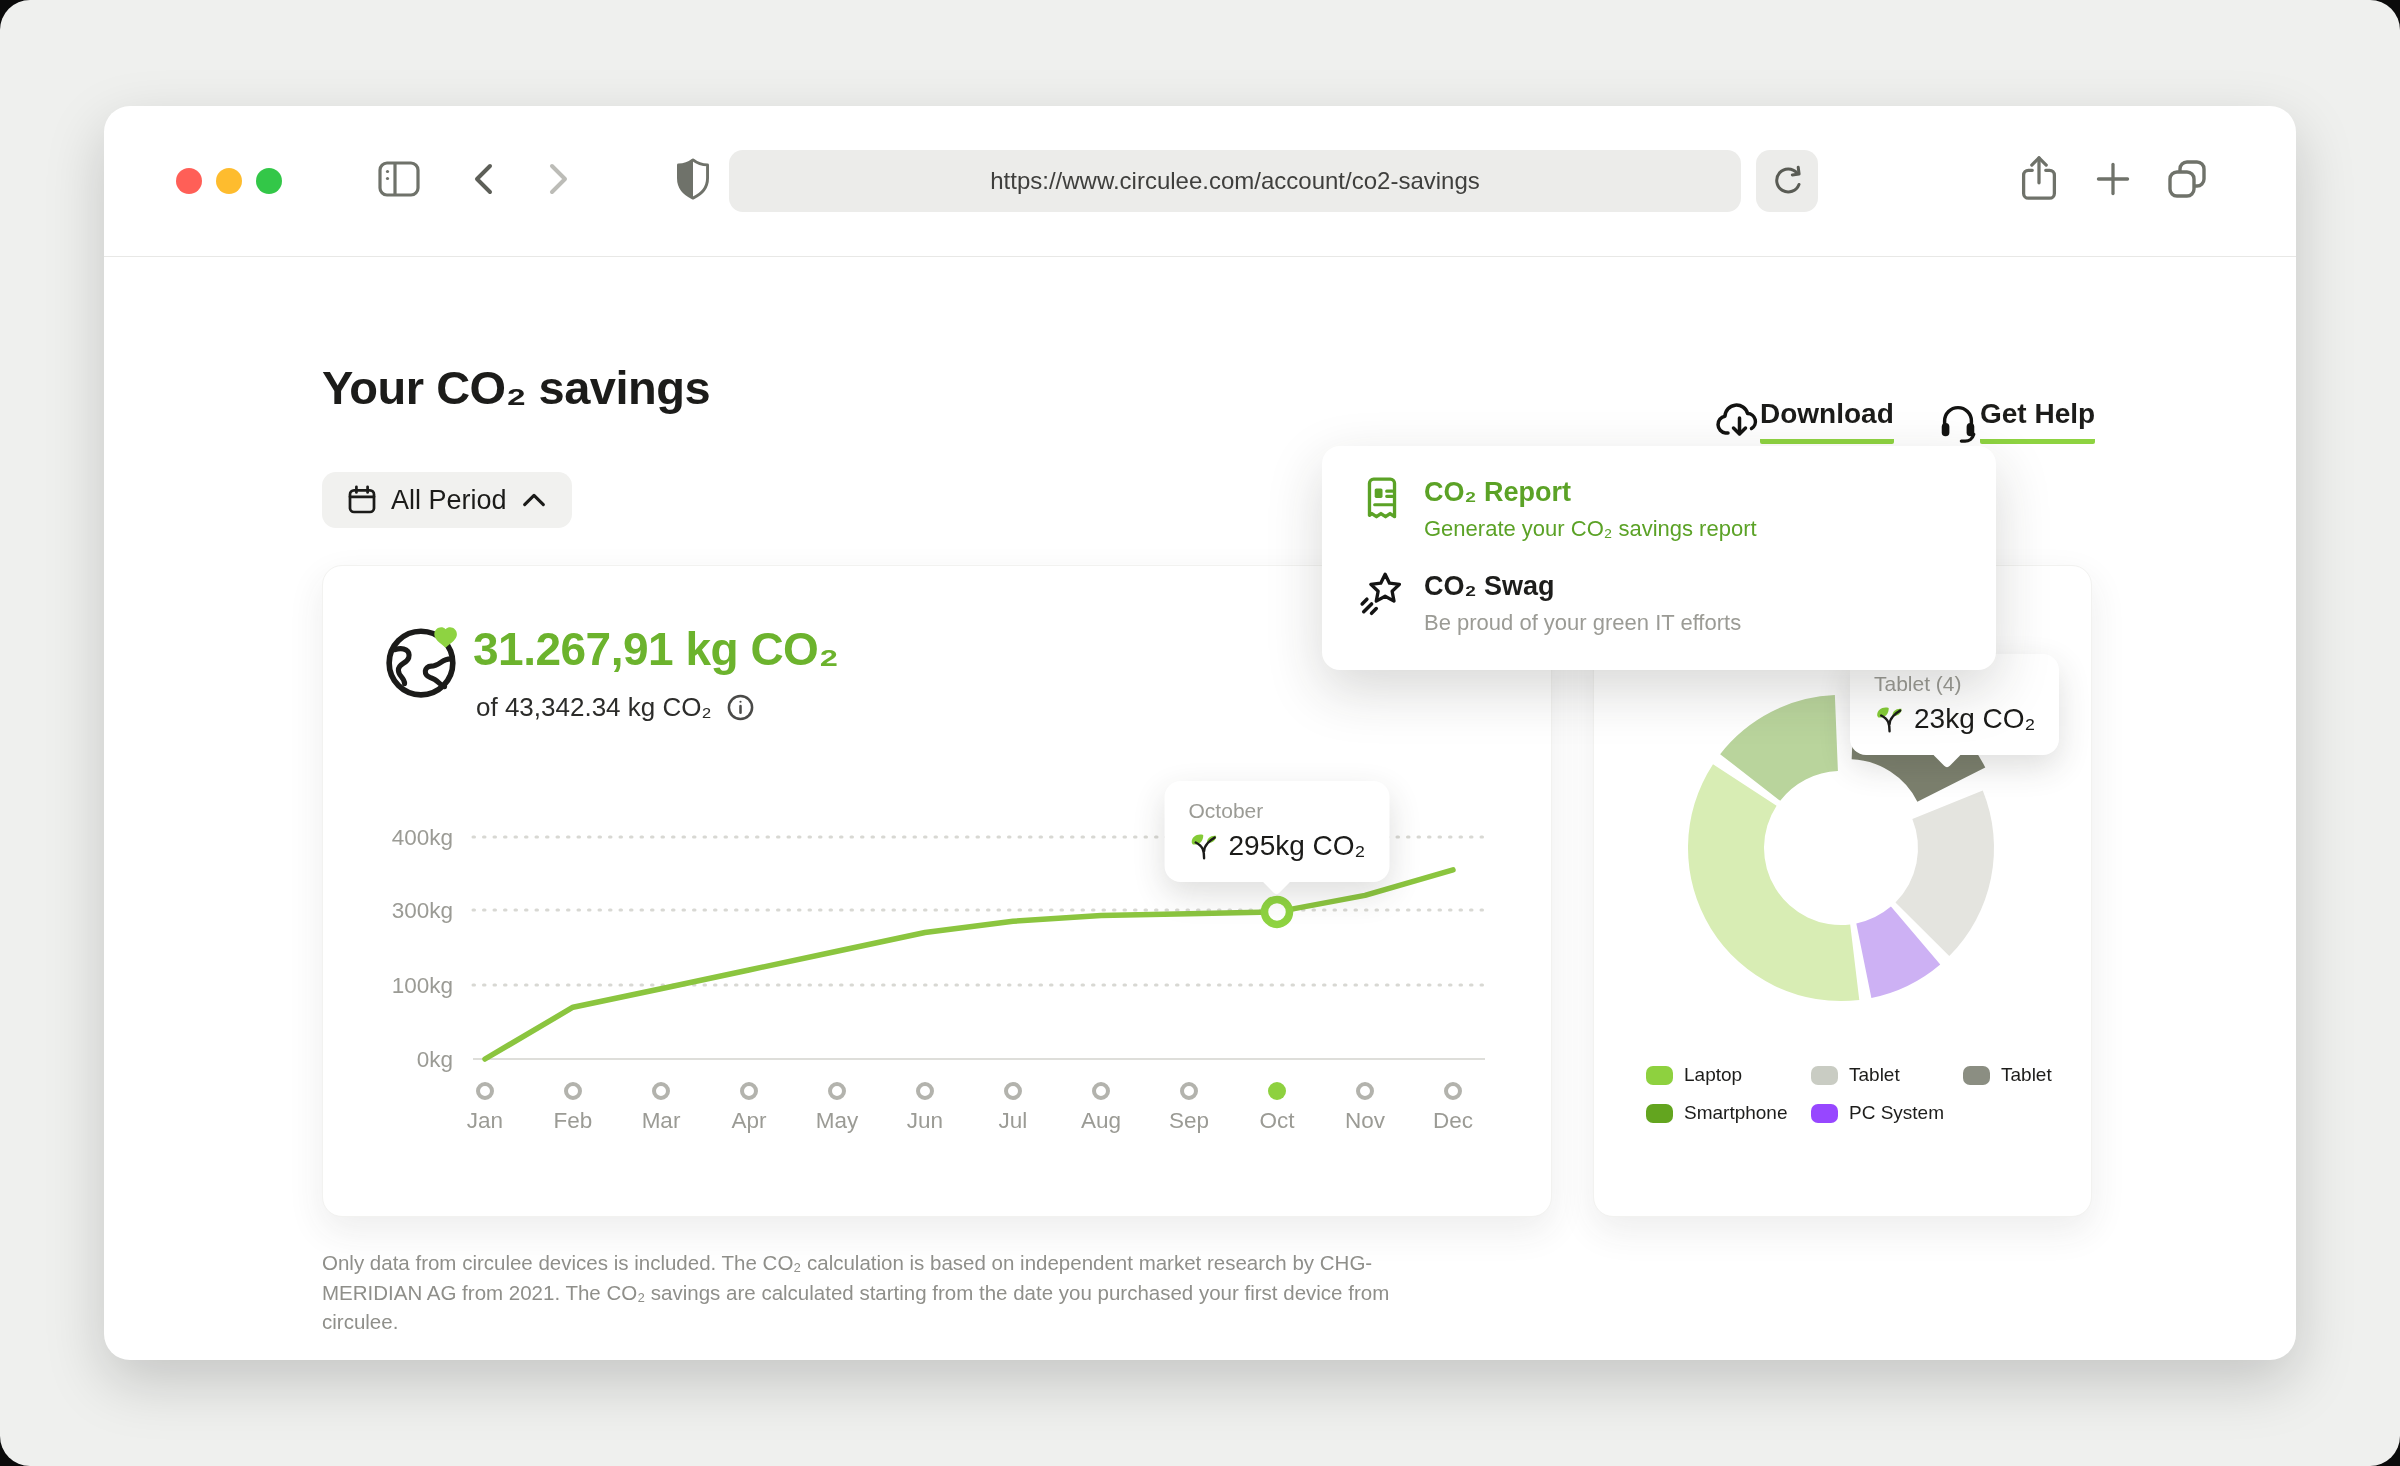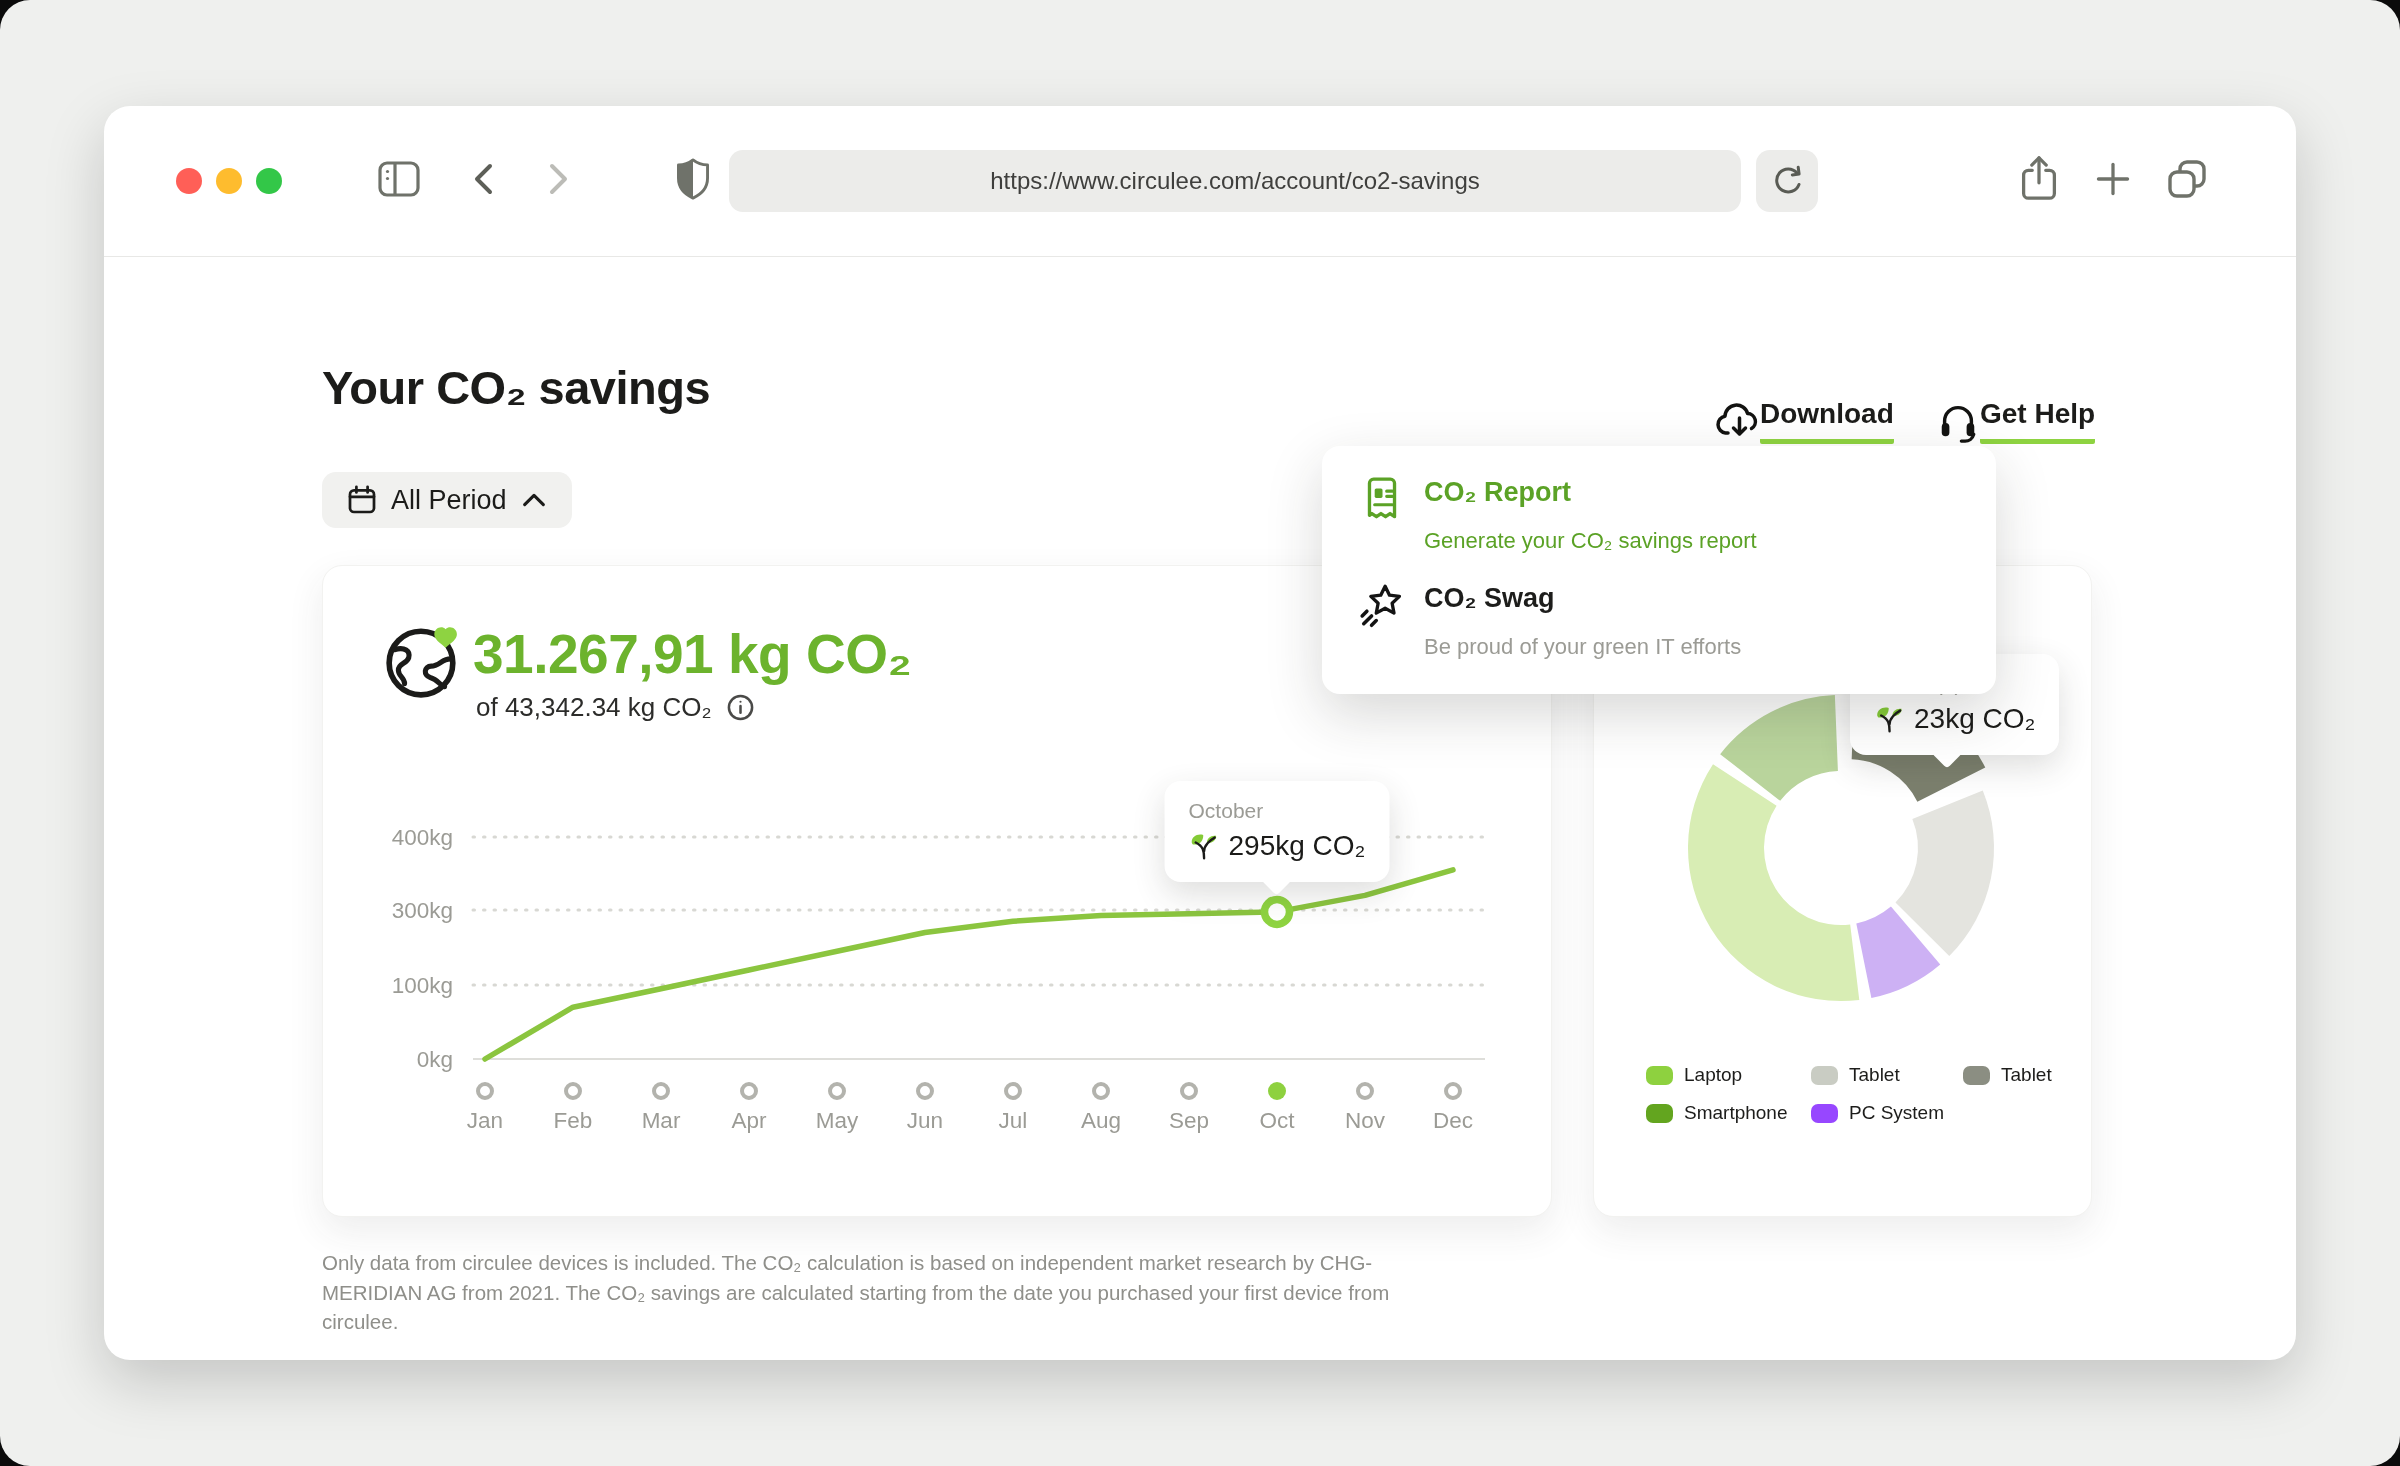--- a/index.html
+++ b/index.html
@@ -17,21 +17,21 @@
   .hlink{position:absolute;top:292px;display:flex;align-items:center;cursor:pointer;}
   .hlink .lbl{font-size:28px;font-weight:600;color:#1c1c1a;padding-bottom:9px;border-bottom:5px solid #8ed341;border-radius:2px;}
   .dl{left:1610px}.gh{left:1832px}
   .periodbtn{position:absolute;left:218px;top:366px;height:56px;background:#f1f1ef;border-radius:14px;display:flex;align-items:center;gap:13px;padding:0 24px;cursor:pointer;}
   .periodbtn .lbl{font-size:27px;color:#1b1b19;}
   
   .card{position:absolute;top:459px;background:#fff;border:1px solid #f2f2f0;border-radius:20px;box-shadow:0 14px 36px rgba(60,60,55,.09);}
   .card.left{left:218px;width:1228px;height:650px;}
   .card.right{left:1489px;width:497px;height:650px;}
   .earth{position:absolute;left:60px;top:56px;}
-  .bigval{position:absolute;left:150px;top:56px;font-size:55px;font-weight:700;color:#6cb32d;letter-spacing:-.5px;}
+  .bigval{position:absolute;left:150px;top:56px;font-size:46px;font-weight:700;color:#6cb32d;letter-spacing:-.5px;}
   .ofrow{position:absolute;left:153px;top:126px;display:flex;align-items:center;gap:14px;font-size:26px;color:#2c2c2a;}
   .chartsvg{position:absolute;left:0;top:0;width:100%;height:100%;}
   
   .tip{position:absolute;background:#fff;border-radius:16px;box-shadow:0 12px 32px rgba(50,50,45,.16);padding:18px 24px 20px;z-index:6;}
   .tip .t1{font-size:21px;color:#9b9b95;margin-bottom:7px;white-space:nowrap;}
   .tip .t2{display:flex;align-items:center;gap:8px;font-size:28px;font-weight:400;color:#1b1b19;white-space:nowrap;}
   .tip .caret{position:absolute;bottom:-9px;width:22px;height:22px;background:#fff;transform:rotate(45deg);border-radius:4px;}
   .linetip{left:954px;top:222px;transform:translateX(-50%);}
   .linetip .caret{left:calc(50% - 11px);}
   .donuttip{left:256px;top:88px;}
@@ -39,21 +39,21 @@
   
   .legend{position:absolute;left:52px;top:498px;display:grid;grid-template-columns:165px 152px auto;row-gap:16px;column-gap:0;}
   .lg-item{display:flex;align-items:center;gap:11px;}
   .lg-sw{width:27px;height:19px;border-radius:7px;display:inline-block;}
   .lg-label{font-size:19px;color:#1d1d1b;}
   
   .menu{position:absolute;left:1218px;top:340px;width:602px;background:#fff;border-radius:18px;box-shadow:0 20px 55px rgba(40,40,35,.18);padding:30px 36px 34px;z-index:30;}
   .menu-item{display:flex;gap:18px;cursor:pointer;}
   .menu-item + .menu-item{margin-top:28px;}
   .mi-title{font-size:27px;font-weight:600;line-height:1.25;}
-  .mi-sub{font-size:22px;margin-top:18px;}
+  .mi-sub{font-size:22px;margin-top:6px;}
   .mi-green .mi-title,.mi-green .mi-sub{color:#5ba226;}
   .mi-dark .mi-title{color:#1d1d1b;}
   .mi-dark .mi-sub{color:#9b9b95;}
   .footer-note{position:absolute;left:218px;top:1142px;width:1110px;font-size:20.5px;line-height:1.45;color:#8f8f8a;}
 </style>
 </head>
 <body>
 
 <div class="screen">
   <div class="window">

